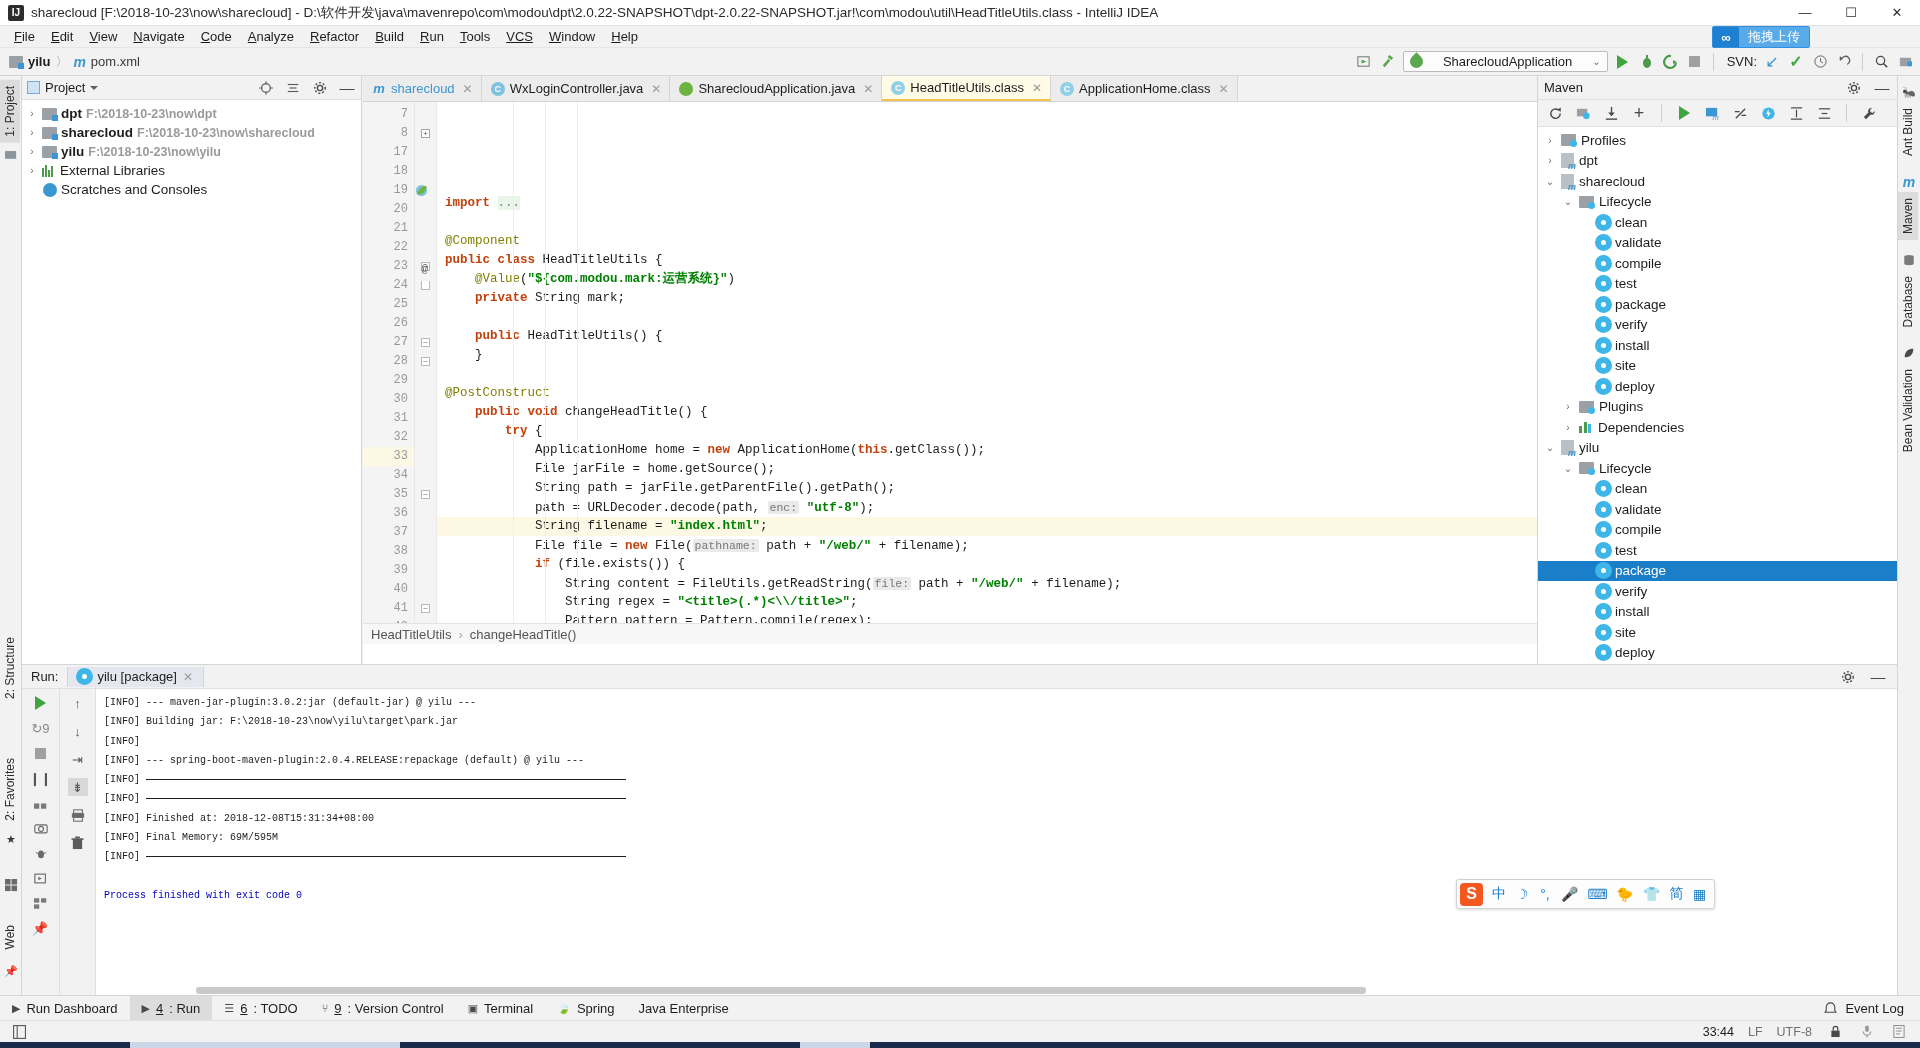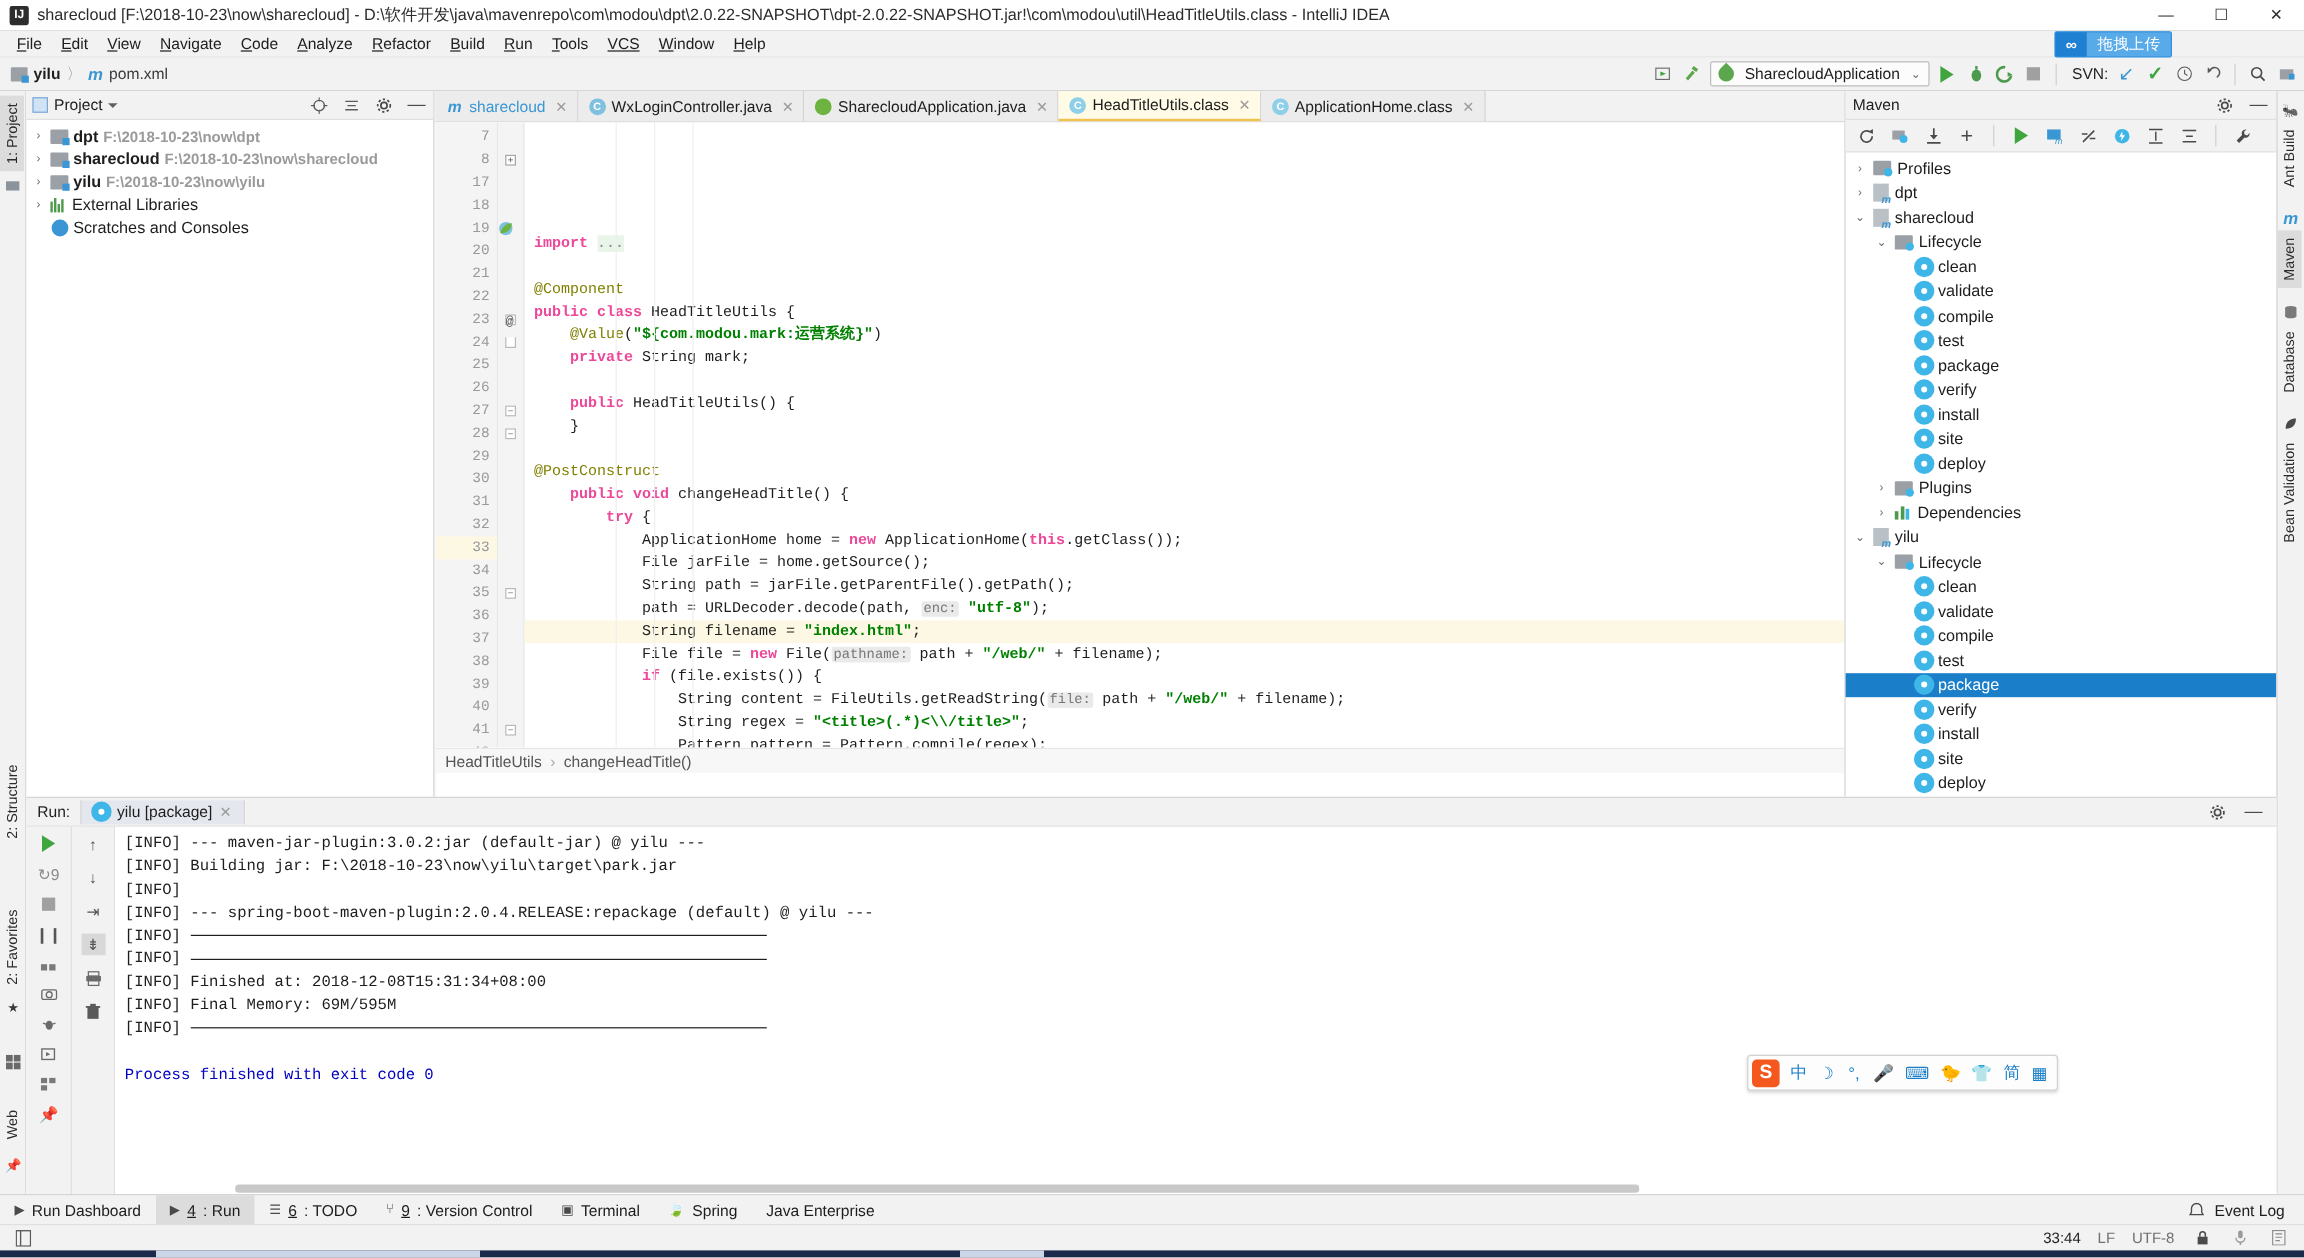--- a/index.html
+++ b/index.html
@@ -60,21 +60,21 @@
     background:#3b97d3;
   }
   .crumb-name { font-weight: bold; font-size: 13px; color: #1d1d1d; }
   .crumb-sep { color: #999; font-size: 13px; }
   .crumb-m { color: #3b97d3; font-style: italic; font-weight: bold; font-size: 14px; }
   .crumb-file { color: #3a3a3a; font-size: 13px; }
 
   .tb-right { margin-left: auto; display: flex; align-items: center; gap: 6px; padding-right: 6px; }
   .ic { width: 18px; height: 18px; display:inline-flex; align-items:center; justify-content:center; }
   .runcfg {
-    display: flex; align-items: center; gap: 9px; height: 21px;
+    display: flex; align-items: center; gap: 20px; height: 21px;
     border: 1px solid #bcbcbc; background: #fcfcfc; padding: 0 6px; border-radius: 2px;
   }
   .runcfg .name { font-size: 13px; color: #1d1d1d; }
   .leaf { width:13px;height:13px;border-radius:50% 0 50% 50%; background:#5ca64d; transform:rotate(-45deg); }
   .play { width:0;height:0;border-left:11px solid #3fa53f;border-top:7px solid transparent;border-bottom:7px solid transparent; }
   .stop-sq { width:11px;height:11px;background:#a0a0a0; }
   .svnlabel { font-size: 13px; color: #1d1d1d; margin-left: 4px; }
   .tick { color:#3fa53f; font-size:16px; font-weight:bold; }
   .arrow-dl { color:#3b97d3; font-size:16px; }
   .sep-v { width:1px; height:18px; background:#cfcfcf; margin:0 3px; }
@@ -167,21 +167,21 @@
   .fold-col { width:22px; background:#f4f4f4; border-right:1px solid #e8e8e8; flex:0 0 auto; padding-top:3px;}
   .fold-col .fl { height:19px; display:flex;align-items:center;justify-content:center;}
   .fold-box{width:9px;height:9px;border:1px solid #a5a5a5;background:#fff;font-size:8px;line-height:7px;text-align:center;color:#555;}
   .fold-mn{width:9px;height:9px;border:1px solid #b9b9b9;background:#fff;color:#777;font-size:8px;line-height:7px;text-align:center;}
   .code {
     flex: 1 1 auto; padding-top:3px; font-family:"Liberation Mono", monospace;
     font-size: 12.5px; color:#1d1d1d; white-space: pre; overflow:hidden; position:relative;
   }
   .cl { height:19px; line-height:19px; padding-left:8px; }
   .cl.hl { background:#fdf8e3; }
-  .k { color:#ec4899; font-weight:bold; }
+  .k { color:#c2410c; font-weight:bold; }
   .s { color:#008000; font-weight:bold; }
   .an { color:#808000; }
   .hint { background:#eaeaea; color:#777; border-radius:2px; padding:0 2px; font-size:11.5px;margin-top:20px; }
   .guide { position:absolute; top:0; bottom:0; width:1px; background:#efefef; }
 
   .breadcrumb-bar {
     height: 21px; background:#f7f7f7; border-top:1px solid #e3e3e3;
     display:flex;align-items:center;padding-left:8px;gap:7px;font-size:13px;color:#555;
   }
 
@@ -239,21 +239,21 @@
     width:38px; background:#f2f2f2; border-right:1px solid #e0e0e0;
     display:flex;flex-direction:column;align-items:center;padding-top:5px;gap:7px;
   }
   .run-side2 {
     width:36px; background:#f2f2f2; border-right:1px solid #e0e0e0;
     display:flex;flex-direction:column;align-items:center;padding-top:5px;gap:10px;
   }
   .rsi { width:20px;height:18px;display:flex;align-items:center;justify-content:center;color:#555;font-size:13px;}
   .console {
     flex:1 1 auto; background:#fff; font-family:"Liberation Mono", monospace;
-    font-size:13px; color:#1d1d1d; padding:4px 0 0 8px; overflow:hidden; position:relative;
+    font-size:10px; color:#1d1d1d; padding:4px 0 0 8px; overflow:hidden; position:relative;
   }
   .coline { height:19.3px; line-height:19.3px; white-space:pre; }
   .rule { display:inline-block; height:1px; background:#1d1d1d; vertical-align:middle; }
   .blue { color:#0000c0; }
   .hscroll {
     position:absolute; left:100px; bottom:2px; width:1170px; height:7px; background:#c9c9c9; border-radius:3px;
   }
 
   
   .ime {

